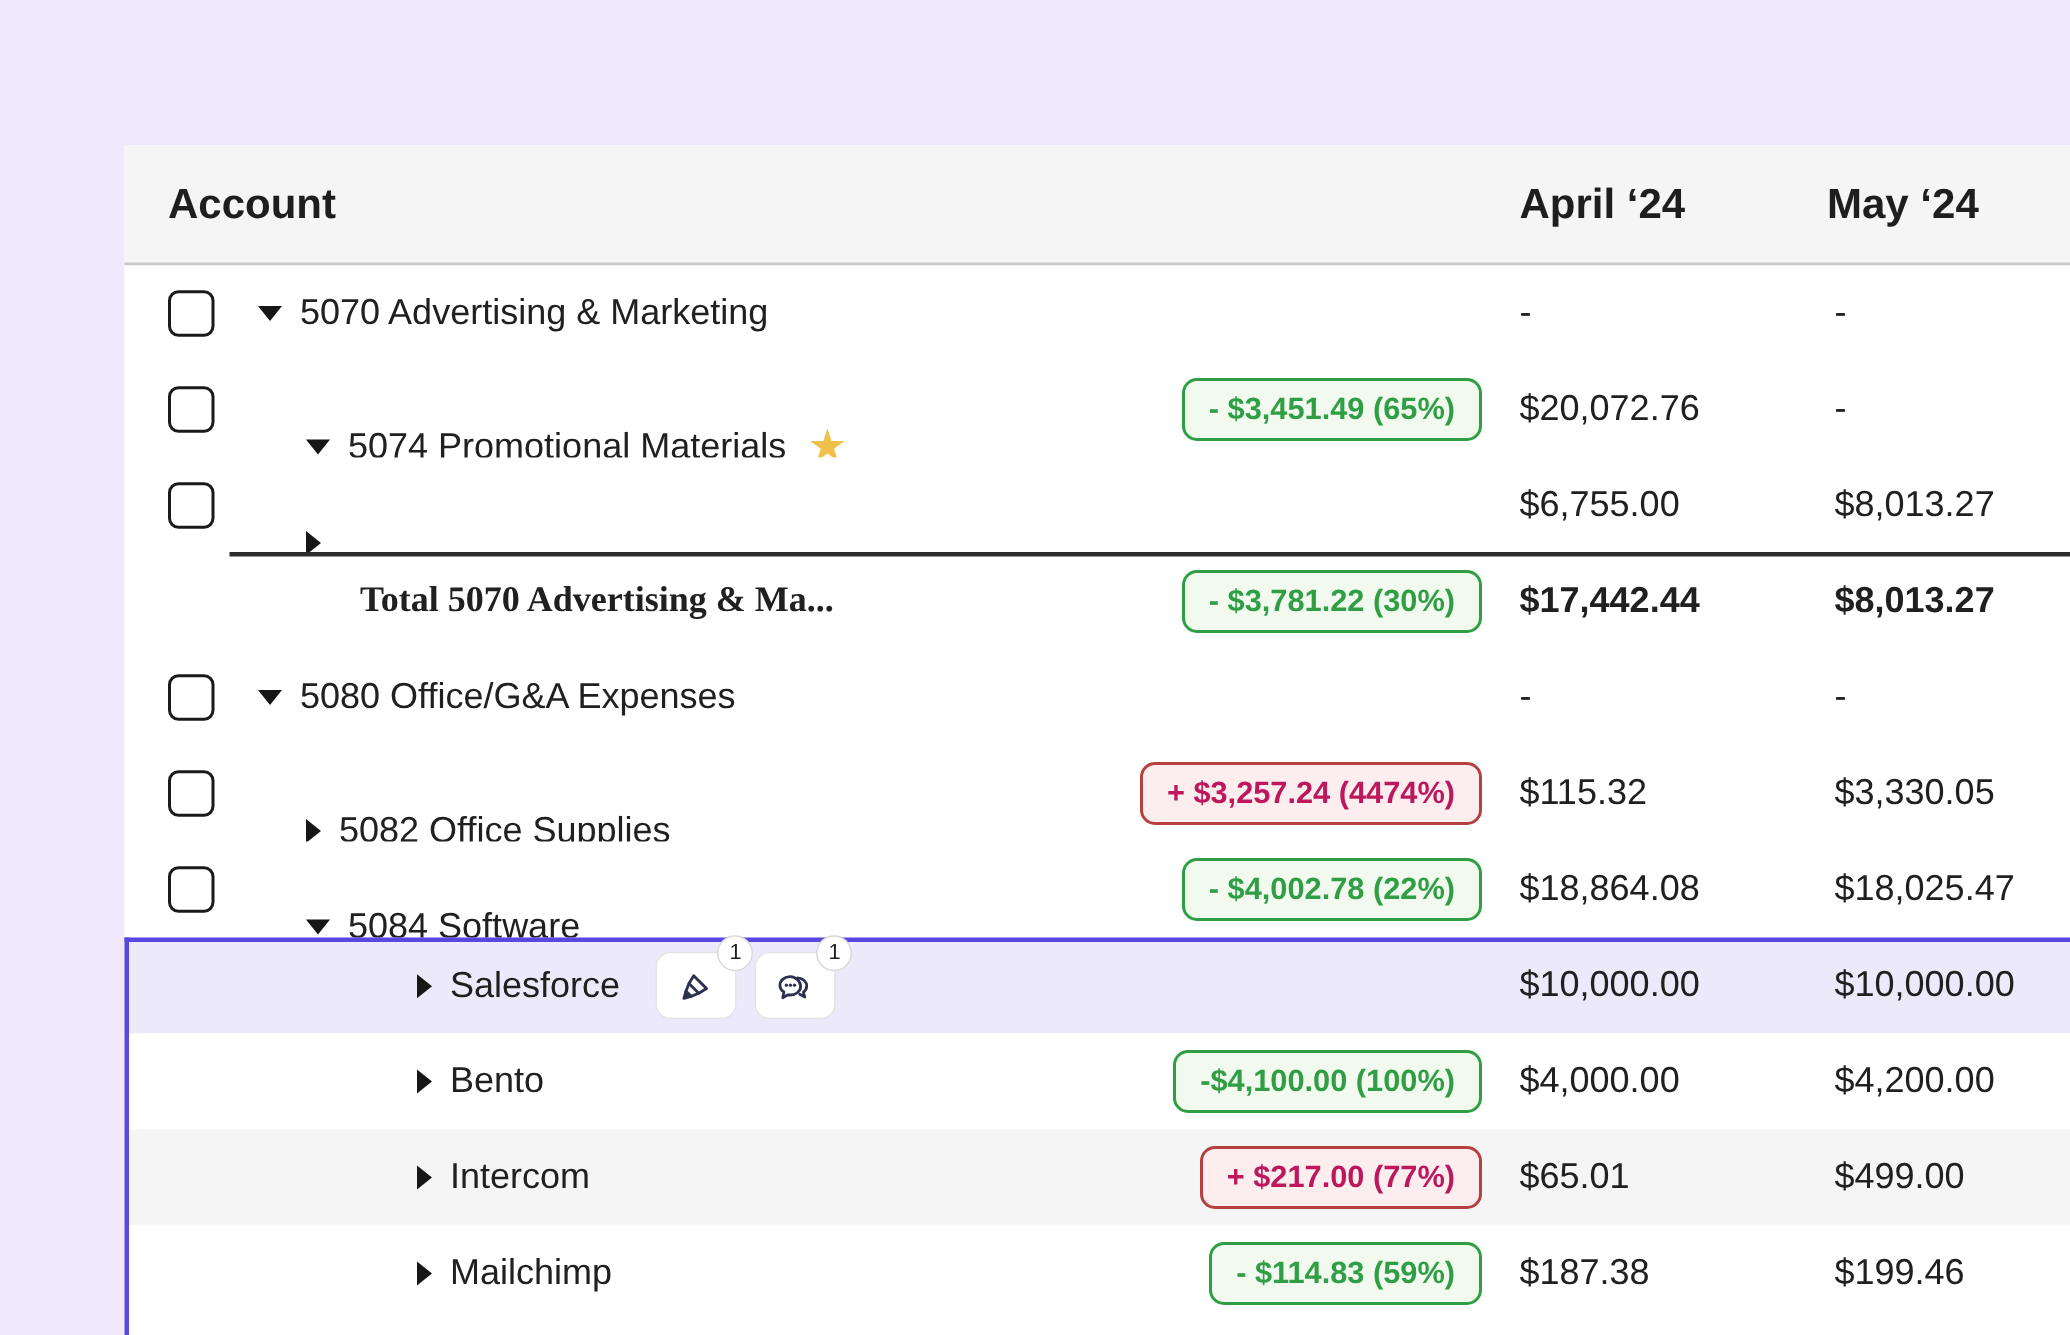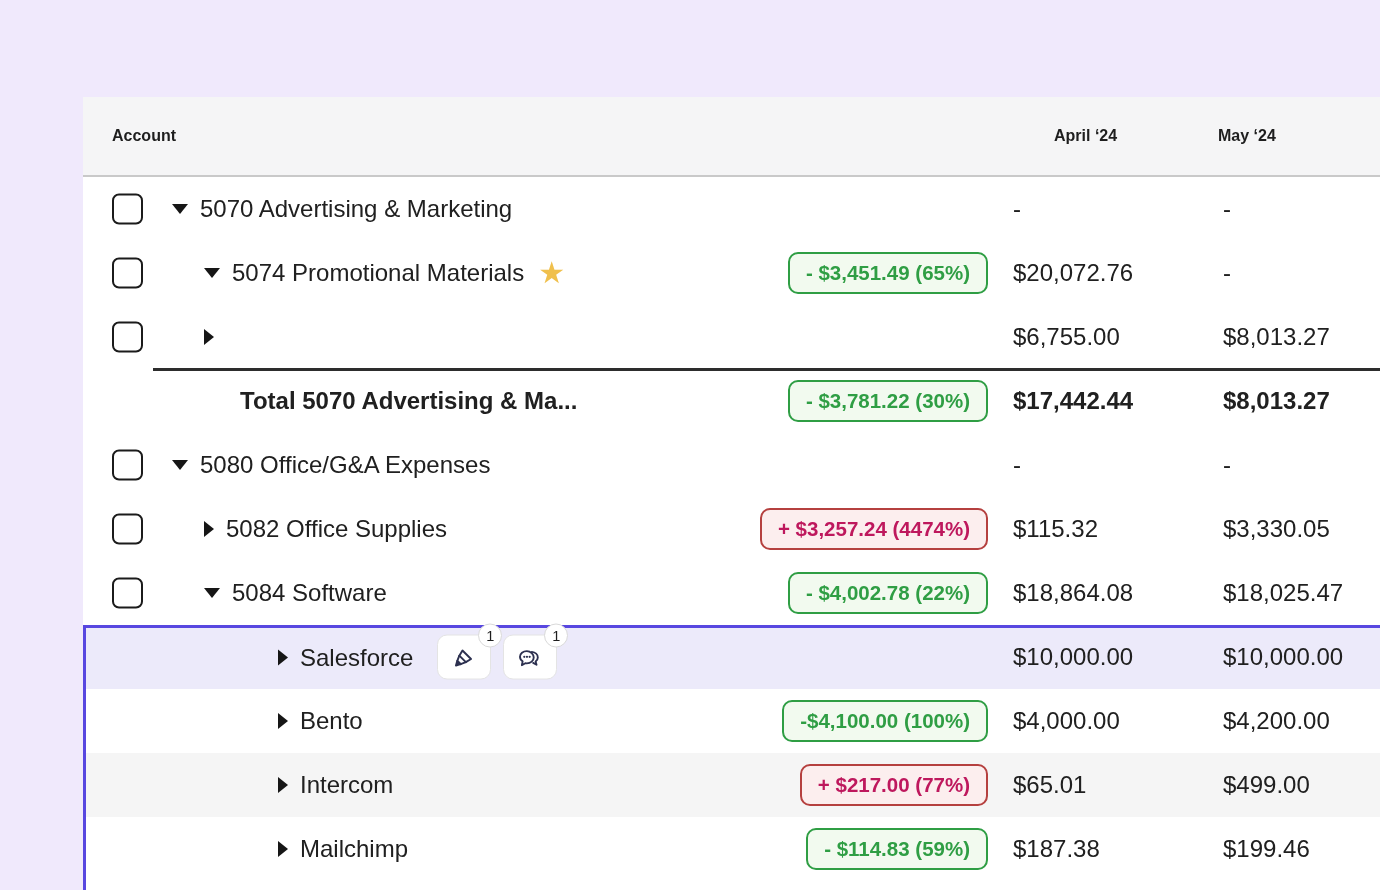--- a/index.html
+++ b/index.html
@@ -5,42 +5,42 @@
   * { margin:0; padding:0; box-sizing:border-box; }
   html,body { width:1380px; height:890px; }
   body { font-family:"Liberation Sans","DejaVu Sans",sans-serif; background:#f0e9fc; overflow:hidden; }
 
   .page { position:relative; width:1380px; height:890px; }
 
   .card { position:absolute; left:83px; top:97px; width:1297px; height:793px; background:#ffffff; }
 
   
   .thead { position:relative; height:80px; background:#f5f5f6; border-bottom:2px solid #c9c9c9;
-           font-weight:700; font-size:16px; color:#1e1e1e; }
+           font-weight:700; font-size:28px; color:#1e1e1e; }
   .thead .h-account { position:absolute; left:29px;  top:50%; transform:translateY(-50%); }
-  .thead .h-m0     { position:absolute; left:930px; top:50%; transform:translateY(-50%);margin-left:41px; }
+  .thead .h-m0     { position:absolute; left:930px; top:50%; transform:translateY(-50%); }
   .thead .h-m1     { position:absolute; left:1135px;top:50%; transform:translateY(-50%); }
 
   
   .row { position:relative; height:64px; font-size:24px; color:#202020; background:#fff; }
   .row.zebra { background:#f5f5f5;text-align:center; }
   .row.selected { background:#eceafa; }
   .row.selected::before { content:""; position:absolute; left:0; right:0; top:0; height:3px; background:#5847e0; }
   .row.total { font-weight:700; }
   .row.total::after { content:""; position:absolute; left:70px; right:0; top:-1px; height:2.5px; background:#2d2d2d; }
 
   .cb { position:absolute; left:29px; top:50%; transform:translateY(-50%);
         width:31px; height:31px; background:#fff; border:2.5px solid #1b1b1b; border-radius:7px; cursor:pointer; }
 
   .labelwrap { position:absolute; top:50%; transform:translateY(-50%);
                display:flex; align-items:center; gap:12px; white-space:nowrap; }
   .indent-1 .labelwrap { left:89px; }
-  .indent-2 .labelwrap { left:121px; }
+  .indent-2 .labelwrap { left:121px;margin-top:25px; }
   .indent-3 .labelwrap { left:195px; }
-  .indent-total .labelwrap { left:157px; }
+  .indent-total .labelwrap { left:157px;font-family:Liberation Serif, serif; }
 
   .caret { width:0; height:0; flex:0 0 auto; cursor:pointer; }
   .caret.down  { border-left:8px solid transparent; border-right:8px solid transparent; border-top:10px solid #161616; }
   .caret.right { border-top:8px solid transparent; border-bottom:8px solid transparent; border-left:10px solid #161616; }
 
   .star { font-size:30px; color:#f0c04d; line-height:1; margin-left:2px; cursor:pointer; }
 
   .badge { position:absolute; right:392px; top:50%; transform:translateY(-50%);
            font-weight:700; font-size:20.5px; padding:7px 16px; border-radius:10px;
            border:2px solid; white-space:nowrap; cursor:pointer; }

